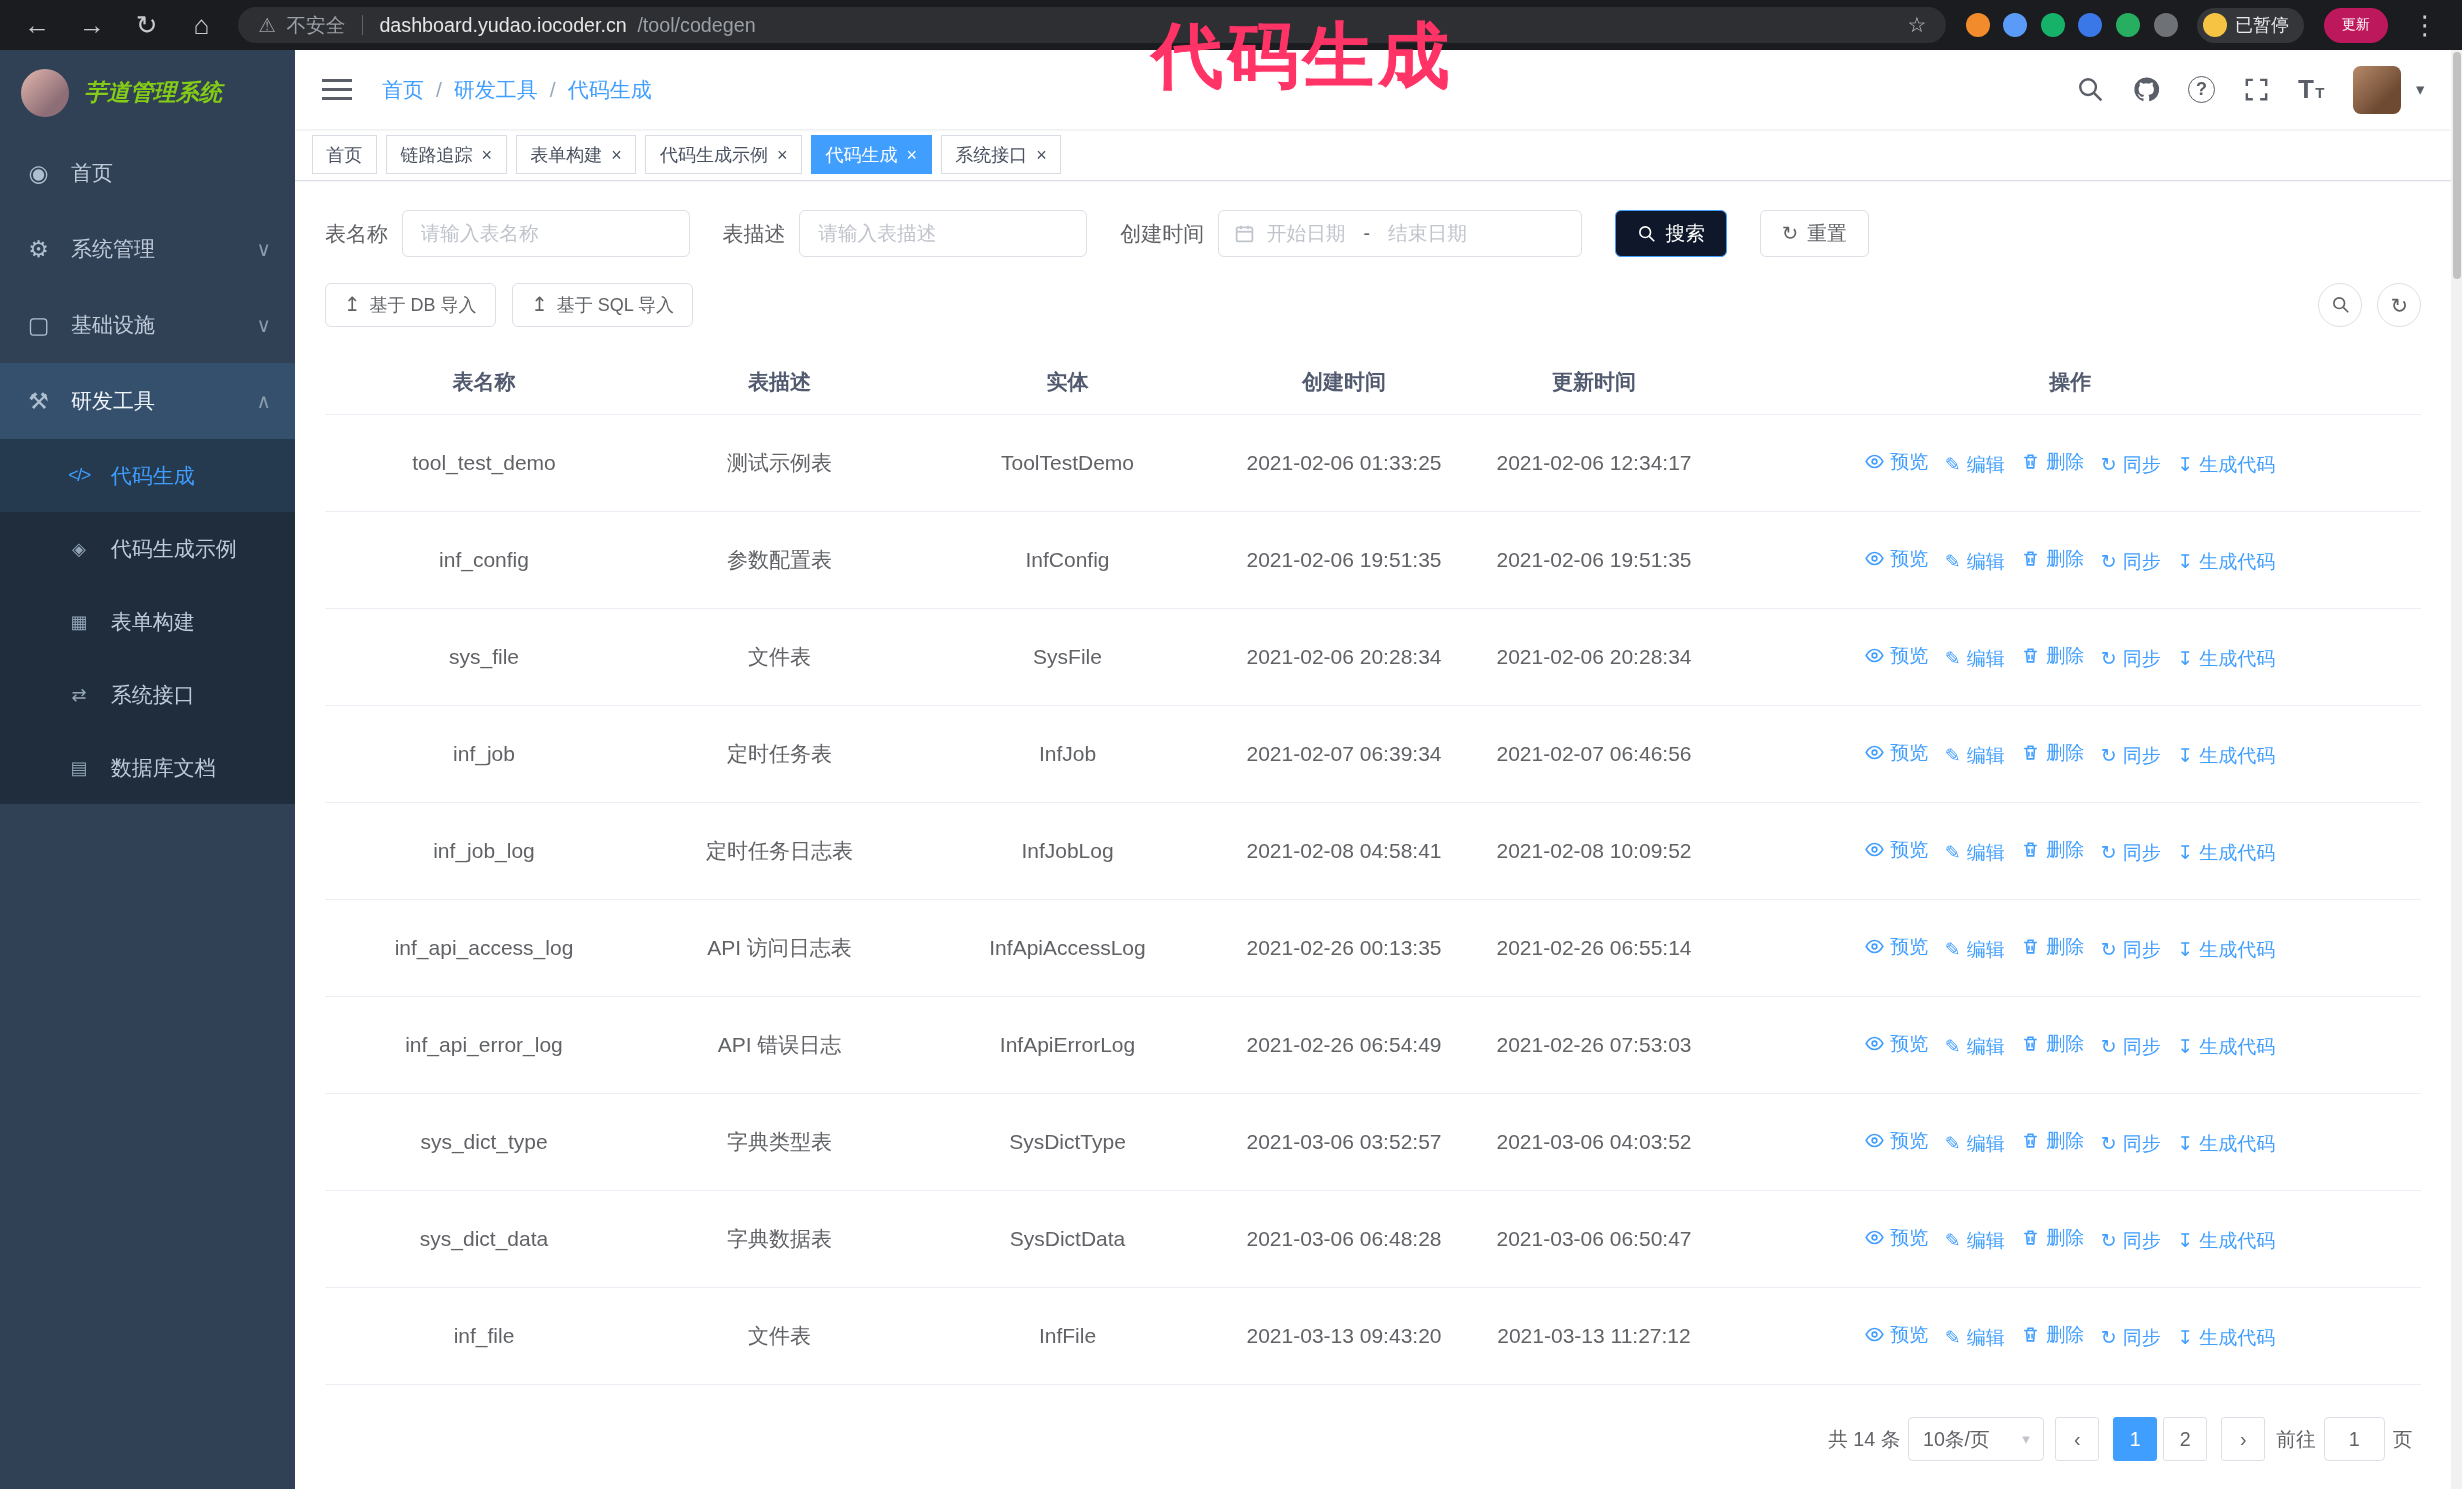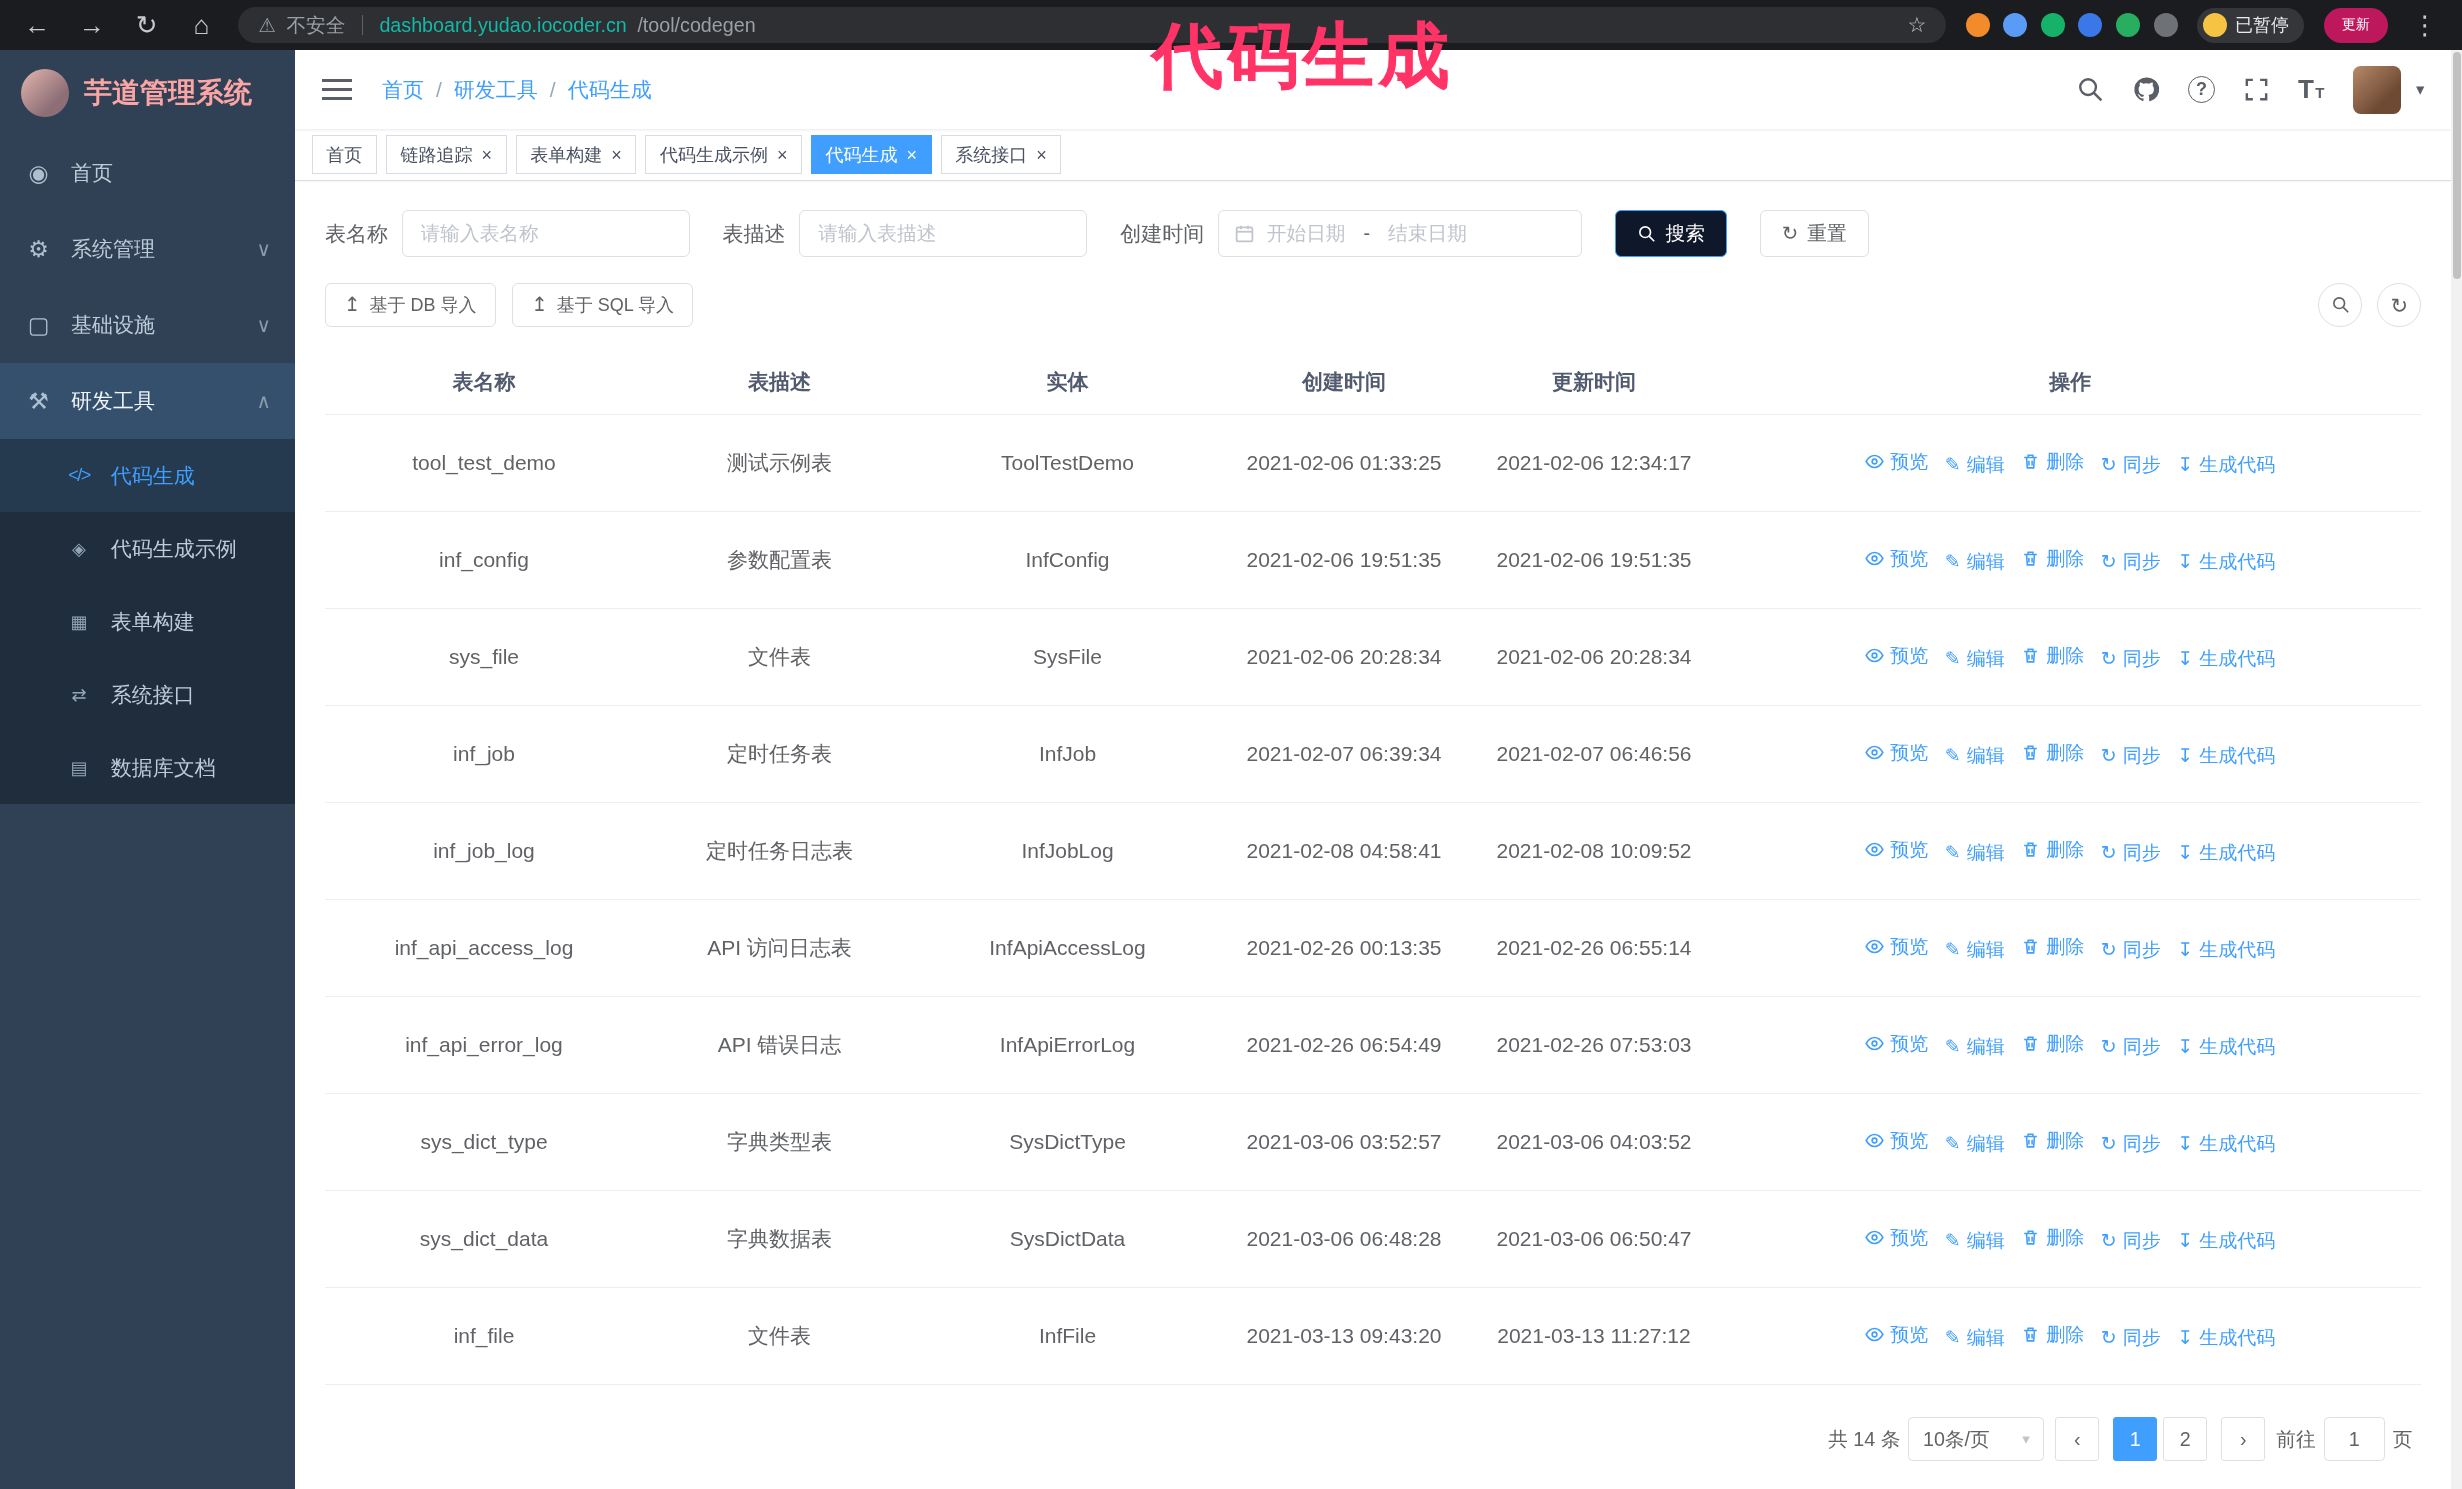--- a/index.html
+++ b/index.html
@@ -5,39 +5,39 @@
   * { box-sizing: border-box; margin: 0; padding: 0; }
   html, body { width: 2462px; height: 1490px; overflow: hidden; }
   body { font-family: "Liberation Sans", sans-serif; background: #fff; position: relative; color: #606266; }
 
   
   .chrome { height: 50px; background: #1b1c1f; display: flex; align-items: center; padding: 0 19.7px; gap: 19.7px; color: #c6c9ce; }
   .navbtn { font-size: 26px; width: 35px; text-align: center; color: #c6c9ce; cursor: default; flex: 0 0 auto; }
   .addressbar { flex: 1 1 auto; height: 36px; background: #2d2f33; border-radius: 19.7px; display: flex; align-items: center; padding: 0 19.7px; gap: 10.6px; font-size: 19.7px; color: #9aa0a6; min-width: 0; }
   .addr-warn { font-size: 19.7px; color: #9aa0a6; }
   .addr-div { width: 0.8px; height: 19.7px; background: #5f6368; margin: 0 6px; }
-  .addr-host { color: #14b8a6; }
+  .addr-host { color: #e5e5e5; }
   .addr-path { color: #9aa0a6; }
   .addr-star { margin-left: auto; font-size: 21px; color: #c6c9ce; }
   .ext-icons { display: flex; align-items: center; gap: 13.6px; flex: 0 0 auto; }
   .dot { width: 24px; height: 24px; border-radius: 50%; }
   .d1 { background: #f28b2b; } .d2 { background: #5b9bf8; } .d3 { background: #17b26a; }
   .d4 { background: #3b78e7; } .d5 { background: #27ae60; } .d6 { background: #6e7277; }
   .paused { height: 35px; border-radius: 18px; background: #35363a; color: #e8eaed; display: flex; align-items: center; gap: 7.6px; padding: 0 15px 0 6px; font-size: 18px; flex: 0 0 auto; }
   .smiley { width: 24px; height: 24px; border-radius: 50%; background: #f6c343; }
   .update-btn { height: 35px; border-radius: 18px; background: #be185d; color: #fff; font-size: 14px; display: flex; align-items: center; padding: 0 18px; flex: 0 0 auto; }
 
   
   .annotation { position: absolute; top: 9px; left: 1152px; font-size: 71px; font-weight: 700; color: #ff3366; z-index: 60; letter-spacing: 4.5px; text-shadow: 0 0 0.8px #ff3366; }
 
   
   .sidebar { position: absolute; top: 50px; left: 0; bottom: 0; width: 295px; background: #304156; color: #bfcbd9; z-index: 10; }
   .logo { height: 85px; display: flex; align-items: center; gap: 15px; padding: 0 21px; }
   .logo-img { width: 48px; height: 48px; border-radius: 50%; background: linear-gradient(135deg, #e3b7ae, #8f6f77 70%); flex: 0 0 auto; }
-  .logo-title { color: #fca5a5; font-size: 28px; font-weight: 700; white-space: nowrap; }
+  .logo-title { color: #84cc16; font-size: 23px; font-weight: 700; white-space: nowrap; font-style: italic; }
   .menu-item { height: 76px; display: flex; align-items: center; gap: 18px; padding: 0 24px; font-size: 21px; cursor: pointer; }
   .menu-item .mi { width: 29px; text-align: center; font-size: 23px; color: #aebfd0; flex: 0 0 auto; }
   .menu-item .chev { margin-left: auto; font-size: 19.7px; color: #8a9bac; }
   .menu-item.expanded { background: #35506d; color: #f0f5fa; }
   .submenu { background: #1f2d3d; }
   .submenu-item { height: 73px; display: flex; align-items: center; gap: 16.7px; padding-left: 64px; font-size: 21px; color: #bfcbd9; cursor: pointer; }
   .submenu-item .mi { width: 30px; text-align: center; font-size: 18px; color: #93a6b8; flex: 0 0 auto; }
   .submenu-item.active { background: #263a4f; color: #409eff; }
   .submenu-item.active .mi { color: #409eff; }
   .code-glyph { font-size: 16.7px; letter-spacing: -1.5px; }

